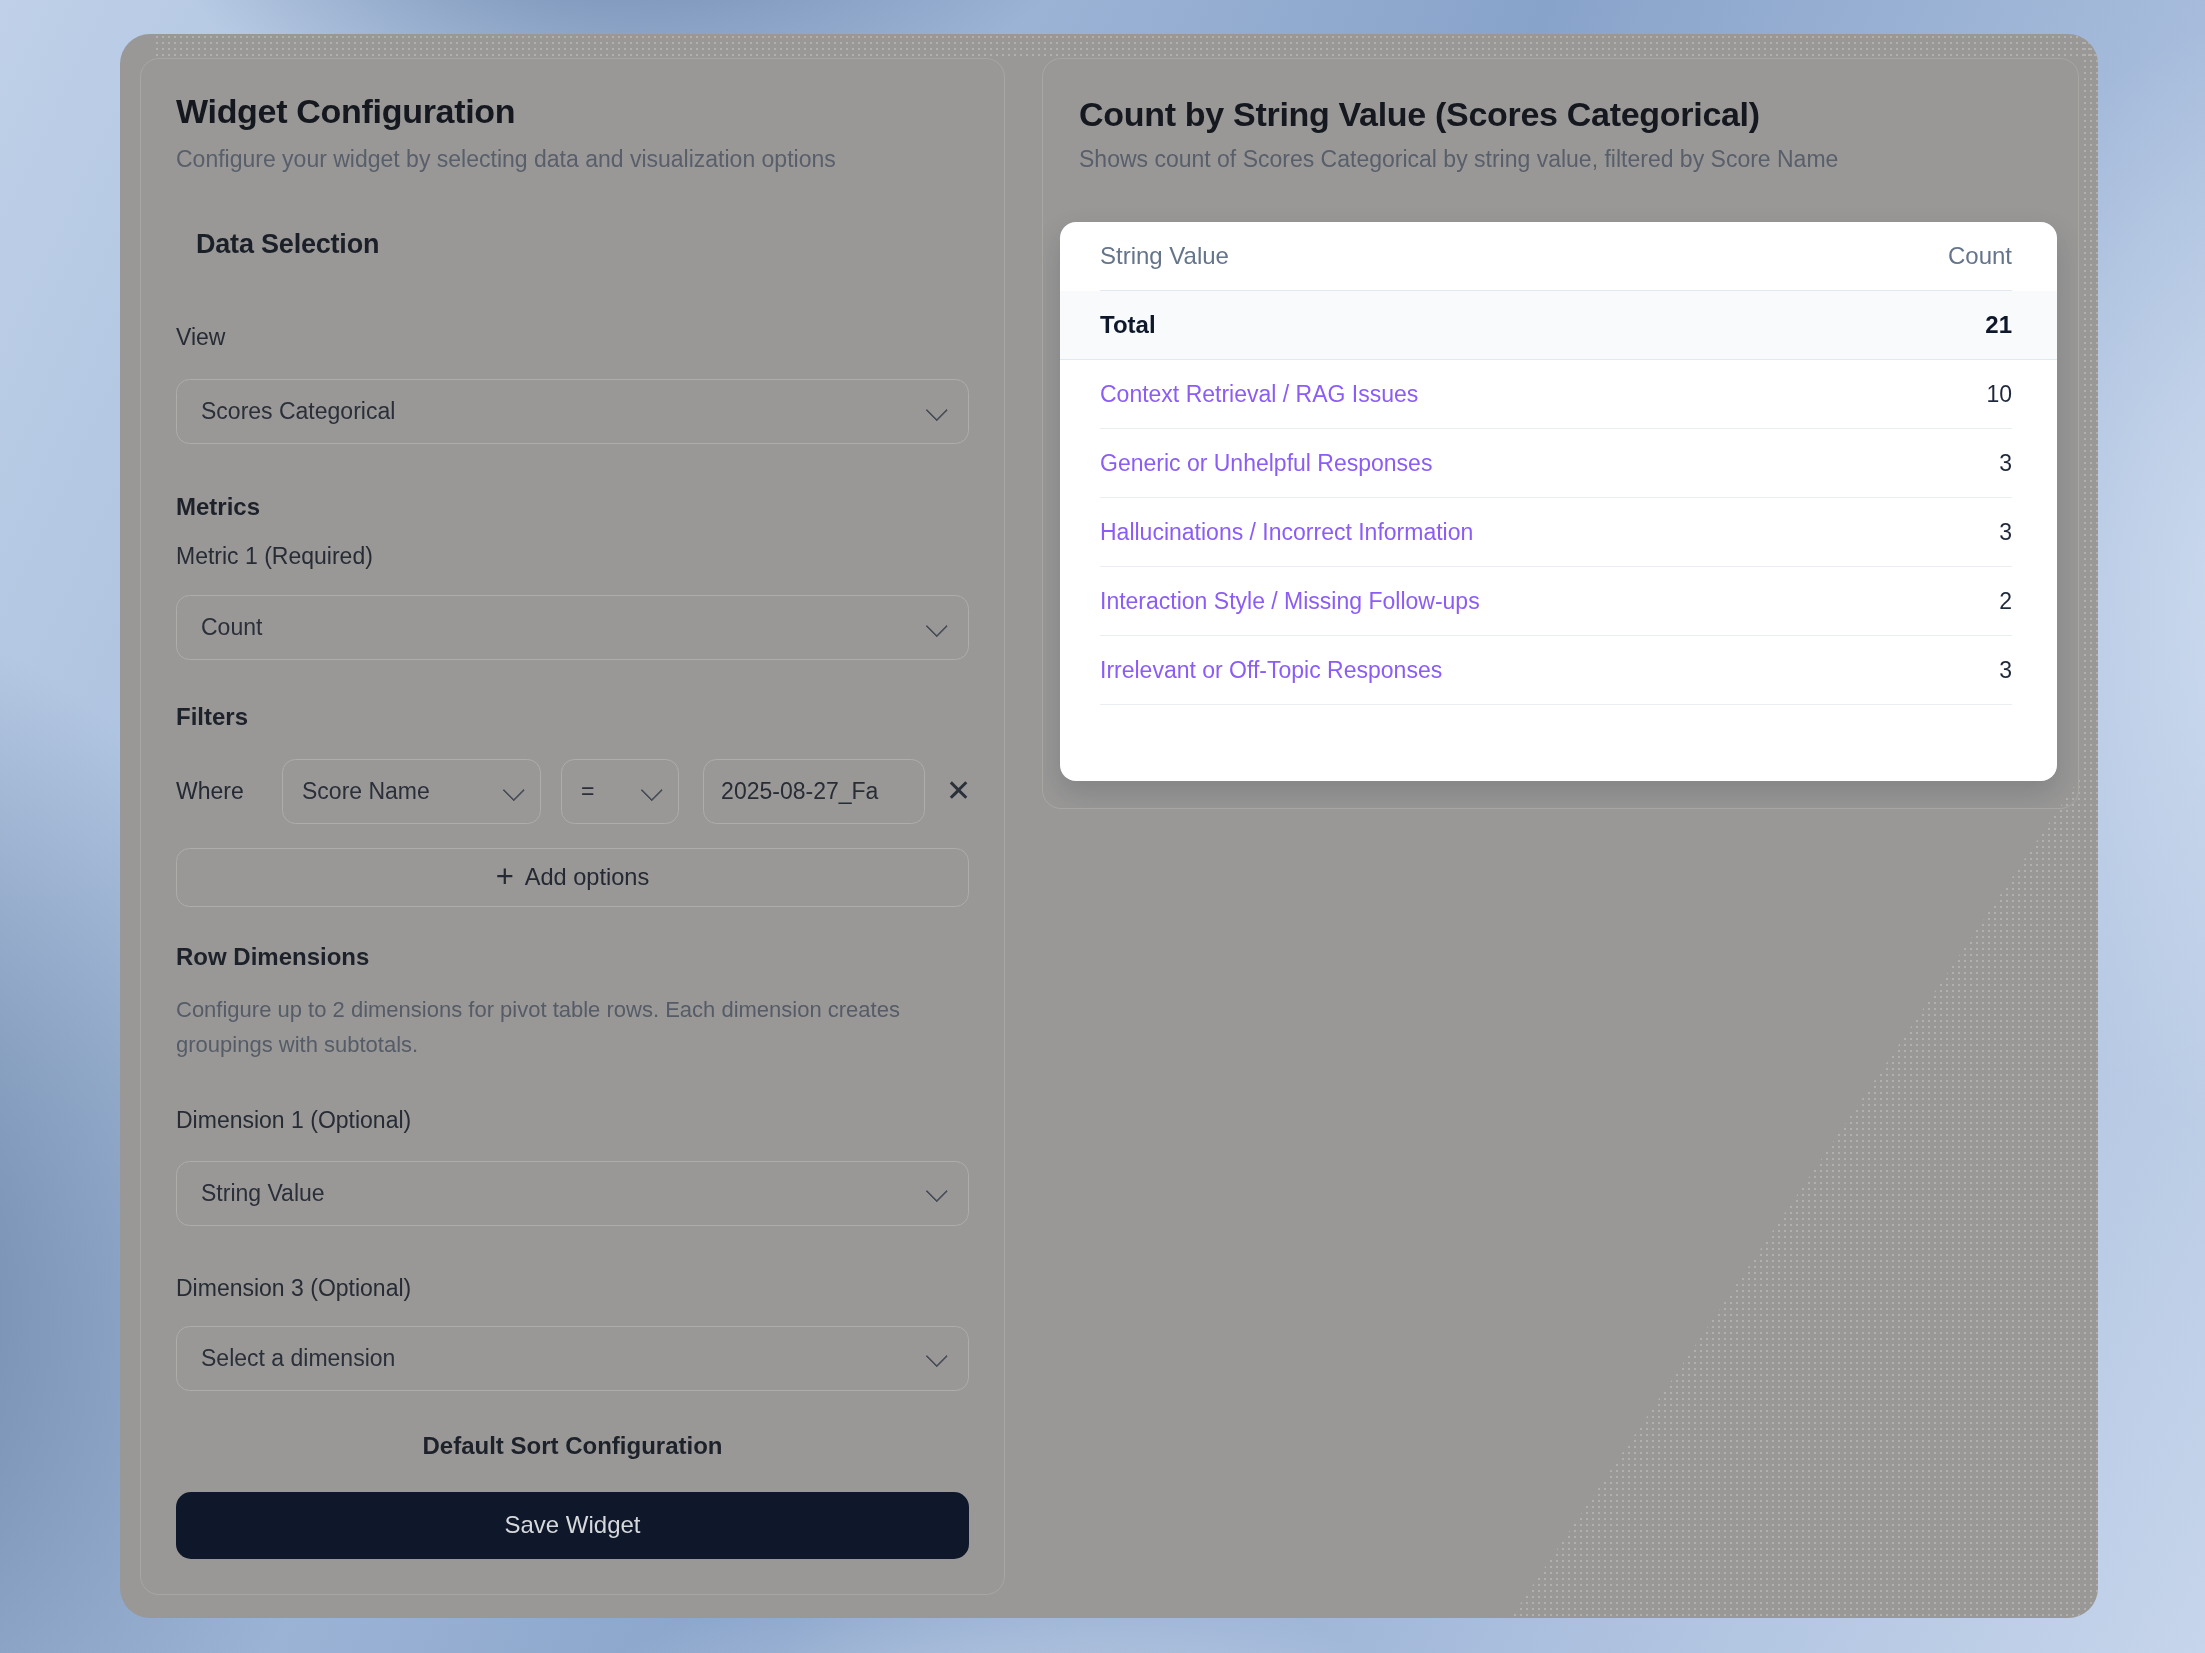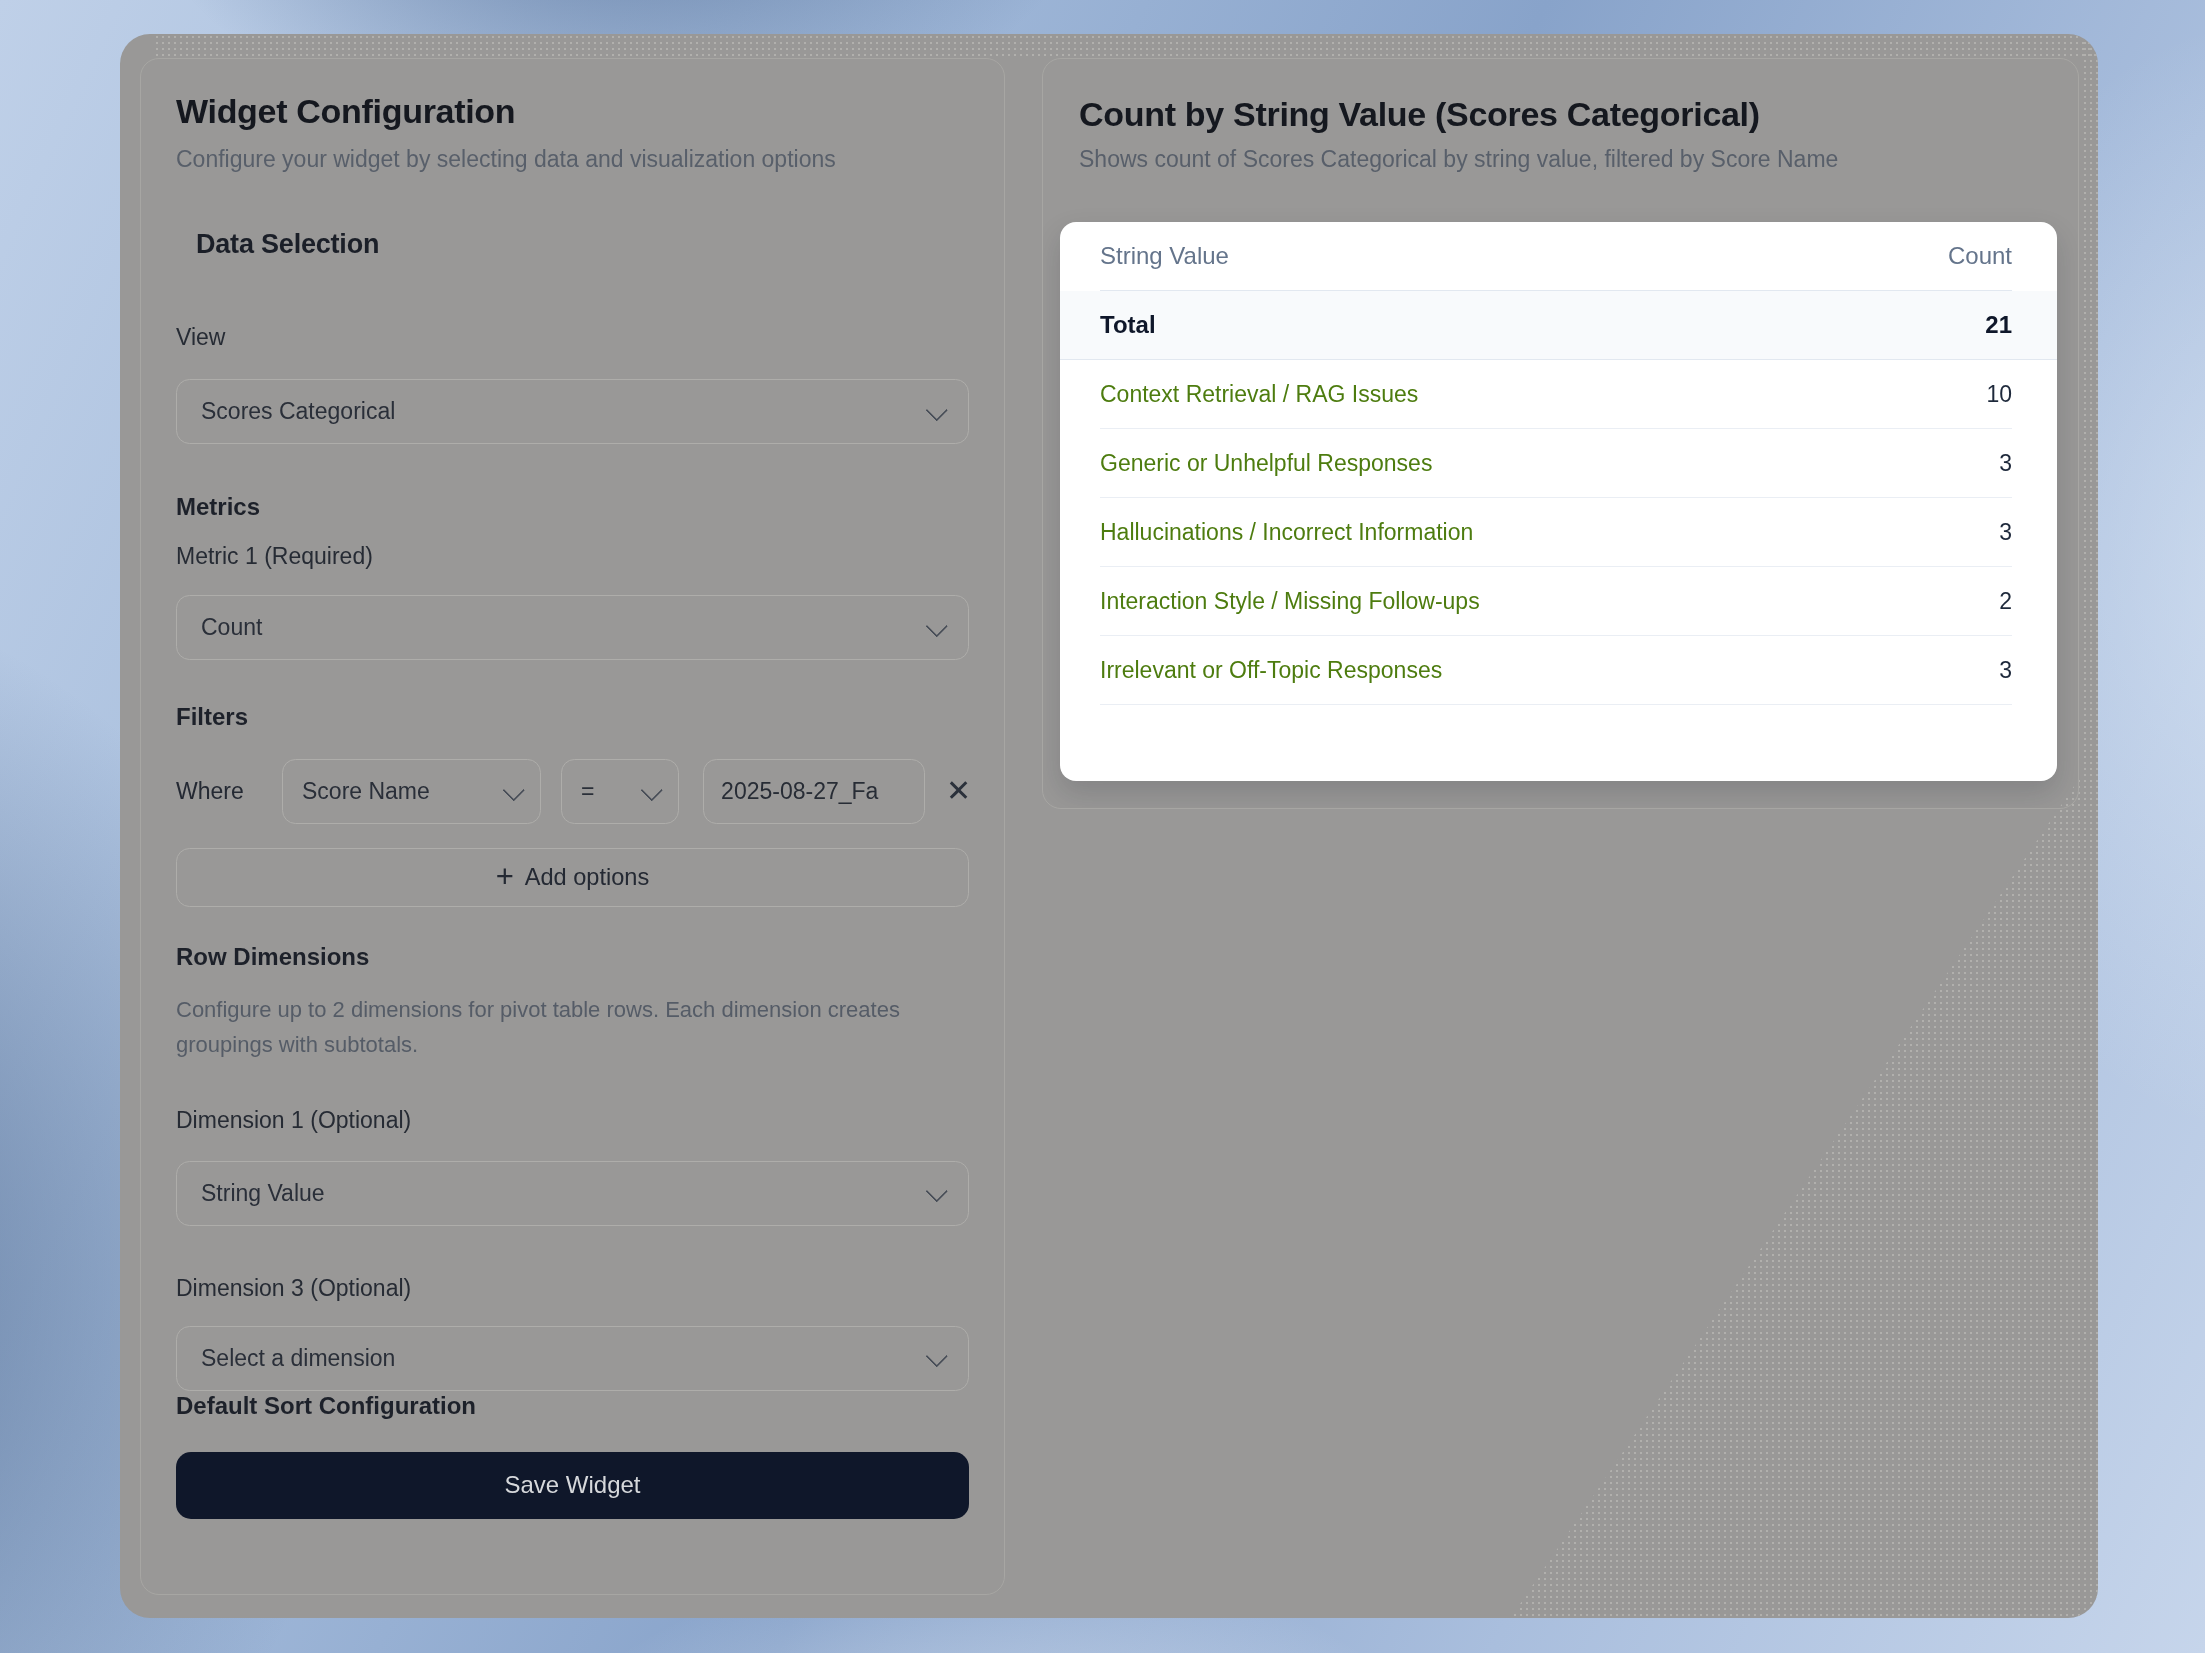--- a/index.html
+++ b/index.html
@@ -38,21 +38,21 @@
   .panel-sub{font-size:23px;line-height:38px;color:#585f6a;margin-top:9.4px;max-width:680px;}
   .h-section{font-size:27px;line-height:32px;font-weight:700;color:#1b1f28;margin-top:50px;letter-spacing:-0.2px;margin-left:20px;}
   .h-group{font-size:24px;line-height:30px;font-weight:700;color:#1d212a;}
   .field-label{font-size:23px;line-height:30px;font-weight:500;color:#262b34;}
   .mt-metrics{margin-top:48px;}
   .mt-metric1{margin-top:19px;}
   .mt-filters{margin-top:42px;}
   .mt-rowdims{margin-top:35px;}
   .mt-dim1{margin-top:43px;}
   .mt-dim2{margin-top:47px;}
-  .mt-sort{}
+  .mt-sort{margin-top:40px;text-align:center;}
   .mt-viewlabel{margin-top:62px;}
   .desc{font-size:22px;line-height:35px;color:#555c67;margin-top:20px;max-width:798px;}
   
   .select{
     margin-top:27px;height:65px;border:1.3px solid #aeadaa;border-radius:13.5px;
     display:flex;align-items:center;justify-content:space-between;
     padding:0 24px;font-size:23px;color:#2a2f39;box-sizing:border-box;
   }
   .select.sm{margin-top:0;padding:0 19px;}
   .chev{width:13.5px;height:13.5px;border-right:2.7px solid #474d57;border-bottom:2.7px solid #474d57;
@@ -91,21 +91,21 @@
   .t-head{height:69px;display:flex;align-items:center;justify-content:space-between;
     border-bottom:1.3px solid #e2e8f0;box-sizing:border-box;}
   .t-head span{font-size:24px;font-weight:500;color:#64748b;}
   .t-total{height:69px;display:flex;align-items:center;justify-content:space-between;
     background:#f8fafc;border-bottom:1.3px solid #e2e8f0;box-sizing:border-box;
     margin:0 -45px 0 -40px;padding:0 45px 0 40px;}
   .t-total .tlabel{font-size:24px;font-weight:700;color:#0f172a;}
   .t-total .tcount{font-size:24px;font-weight:700;color:#0f172a;}
   .trow{height:69px;display:flex;align-items:center;justify-content:space-between;
     border-bottom:1.3px solid #eaeef4;box-sizing:border-box;}
-  .trow .tlabel{font-size:23px;color:#4d7c0f;}
+  .trow .tlabel{font-size:23px;color:#8b5cf6;}
   .trow .tcount{font-size:23px;color:#1e293b;margin-left:16px;}
 </style>
 </head>
 <body>
 
 <div class="backdrop">
   <div class="dots dots-top"></div>
   <div class="dots dots-br"></div>
 
   <div class="card left-card">

